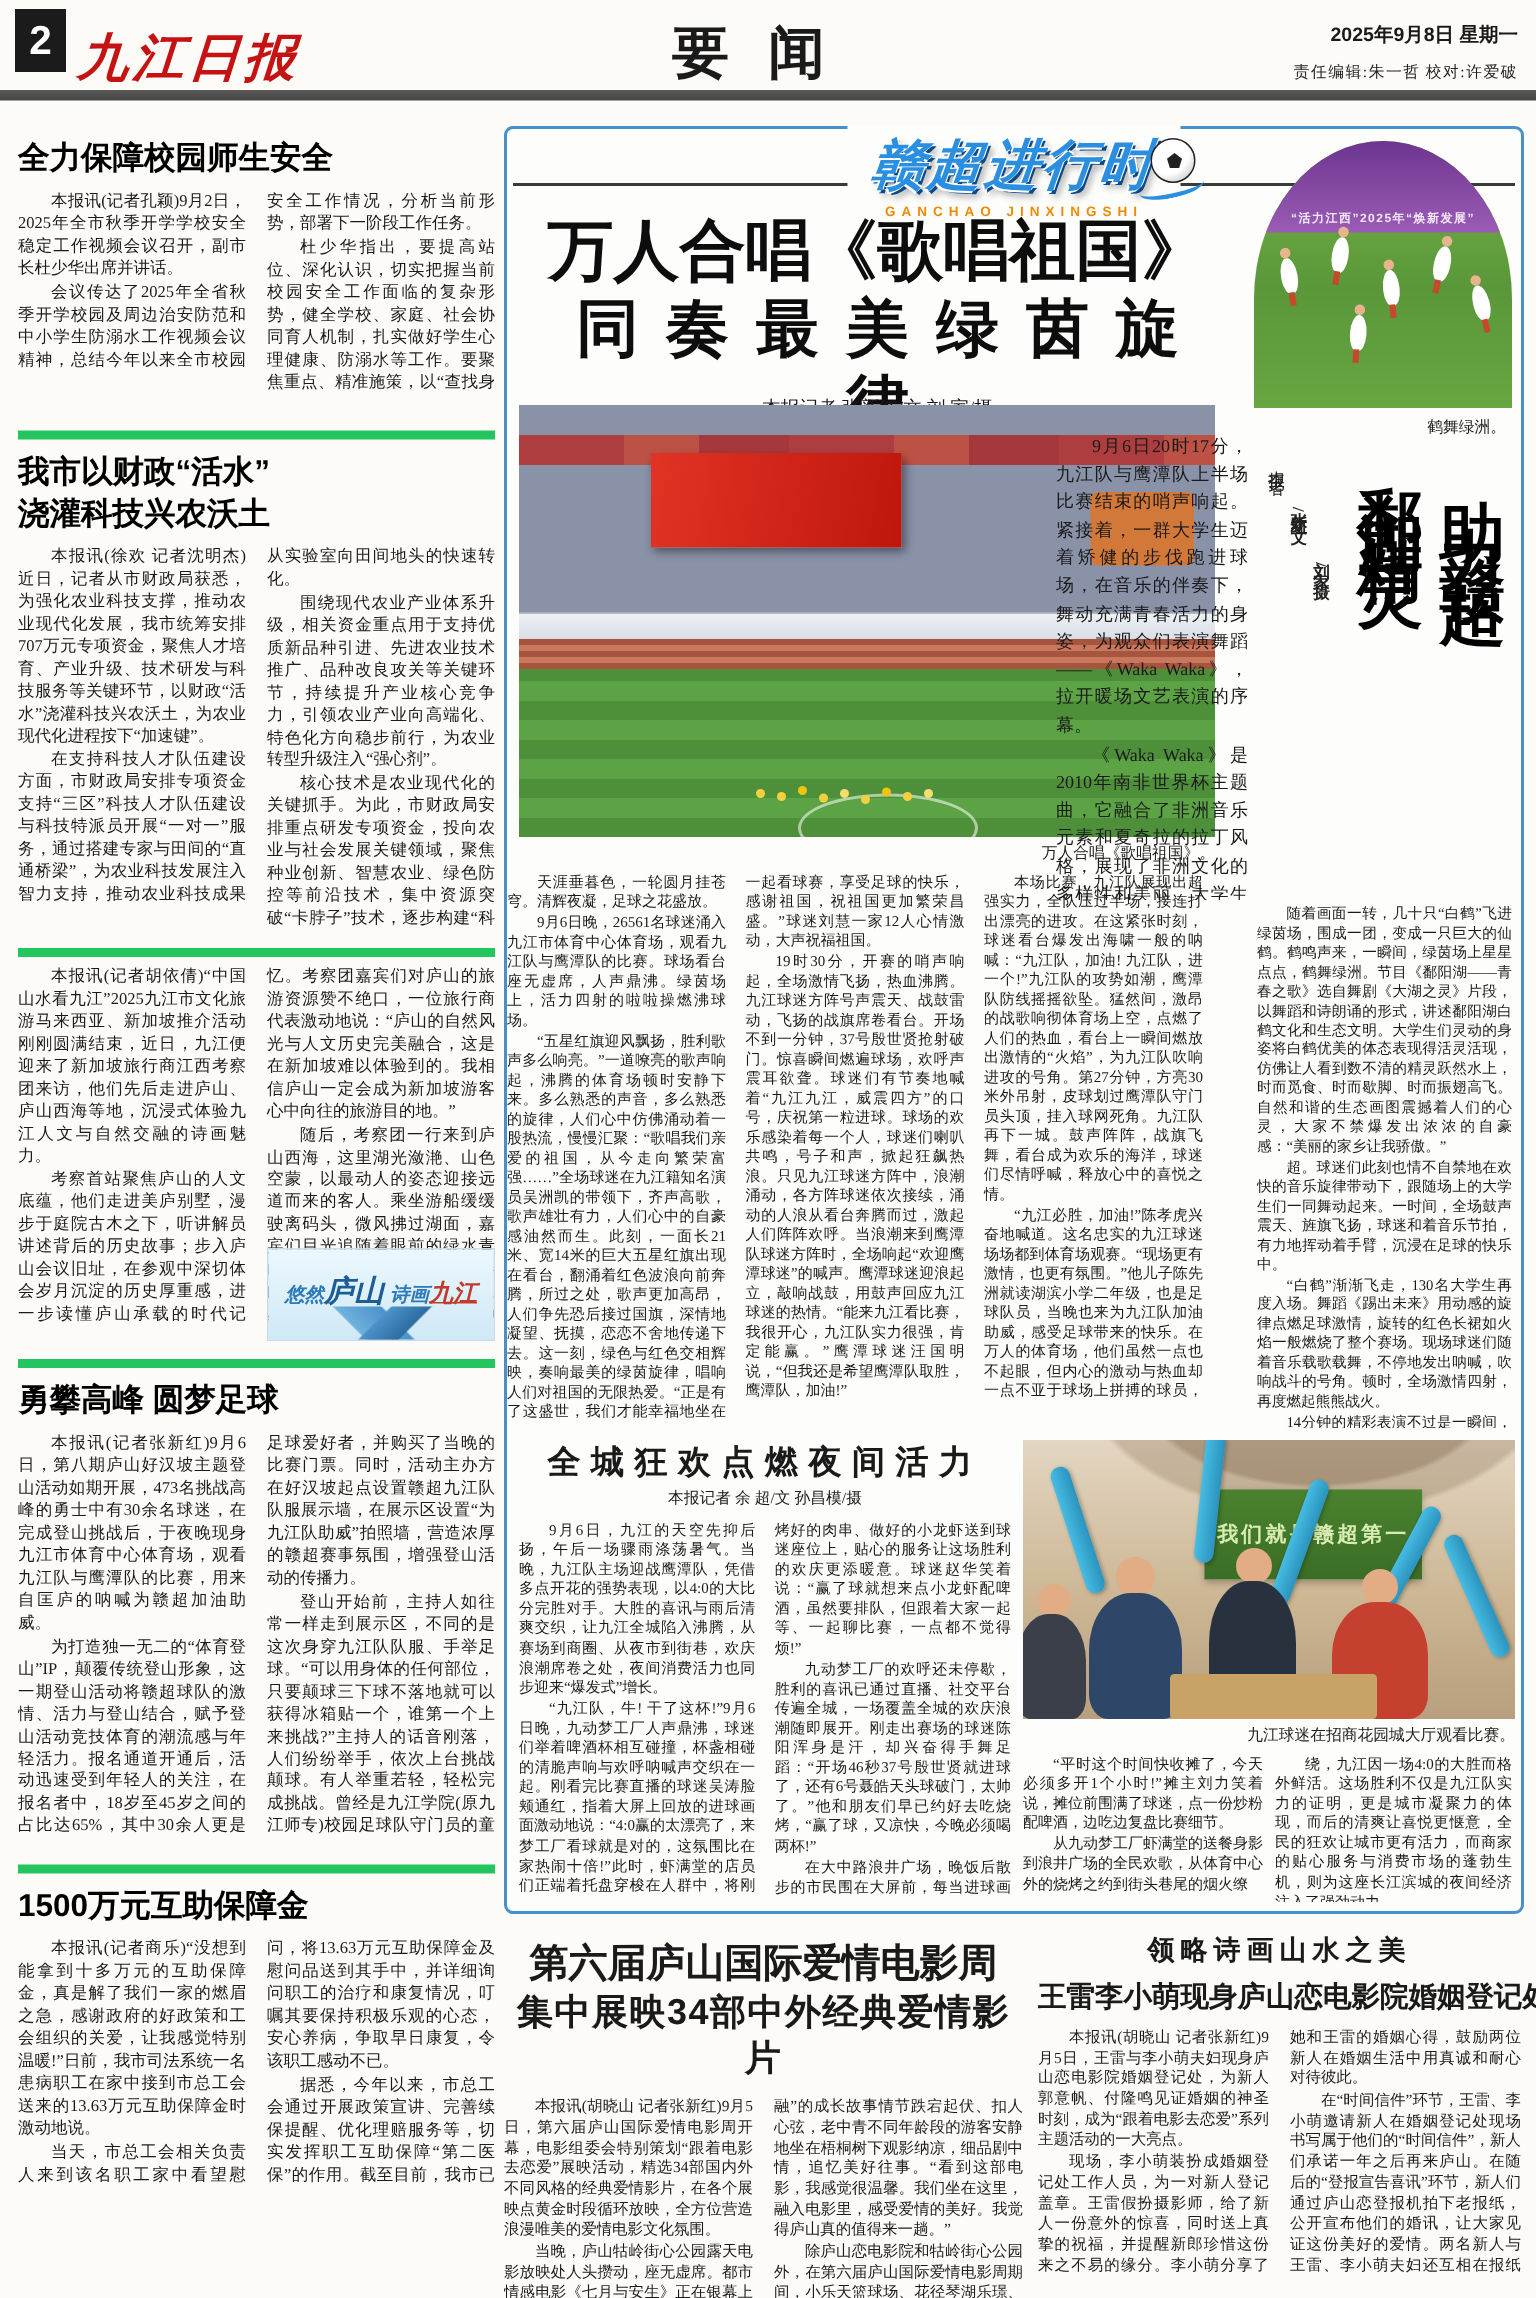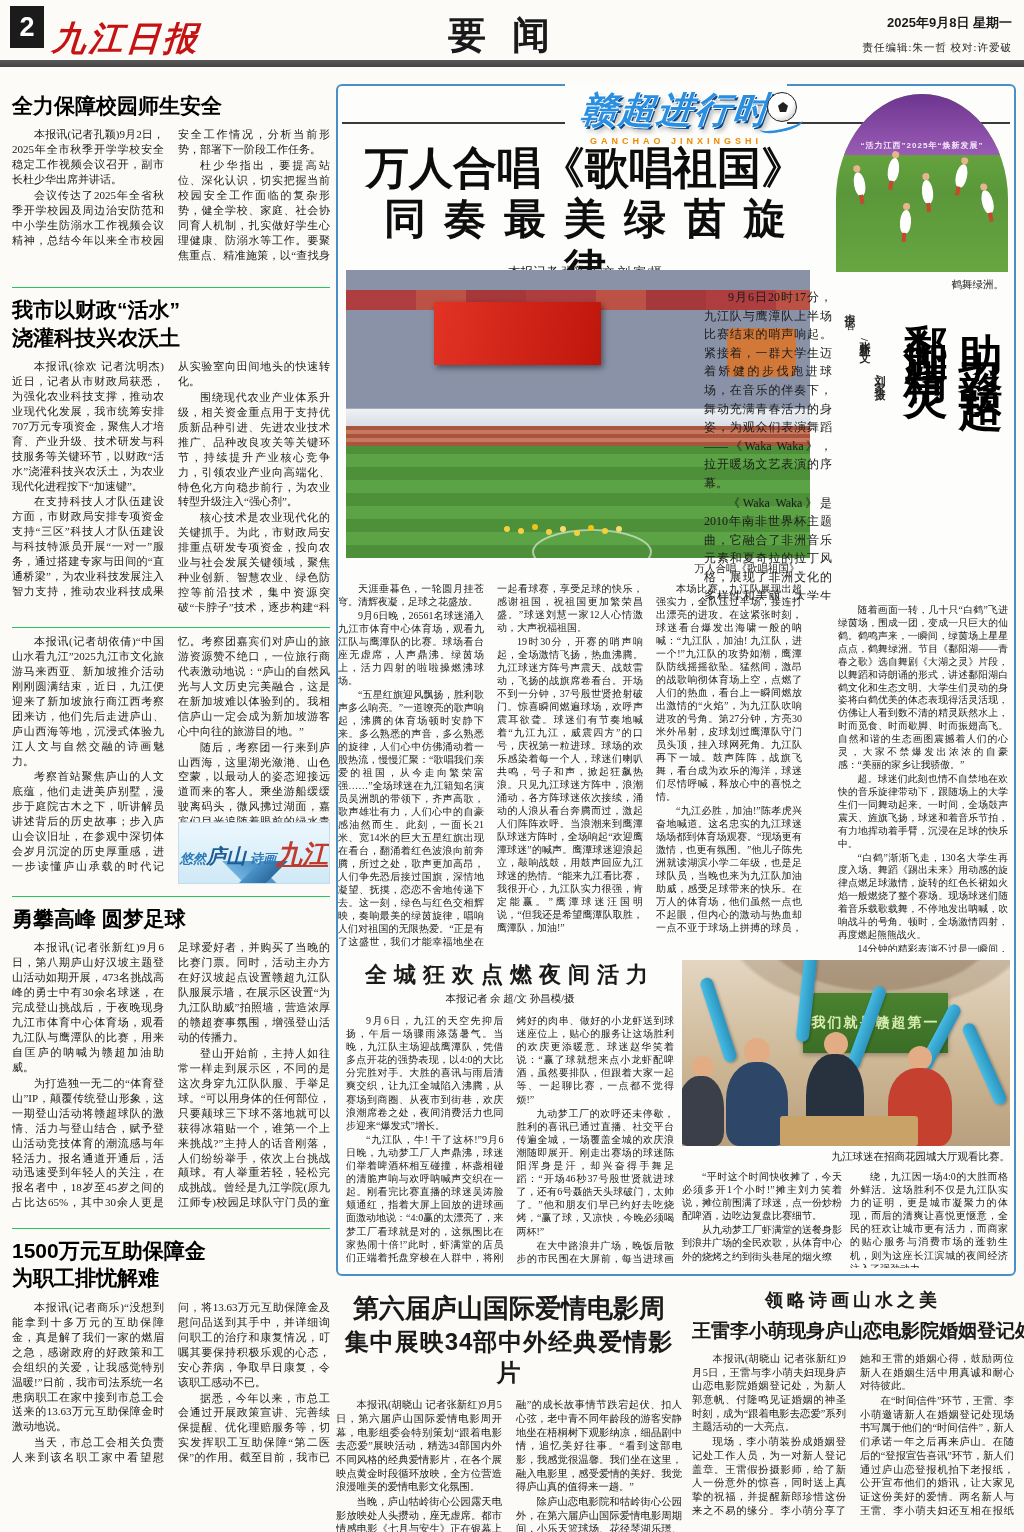--- a/index.html
+++ b/index.html
@@ -17,33 +17,33 @@
   .section{position:absolute;left:0;right:0;top:10px;text-align:center;font:700 38px "Liberation Serif",serif;
            letter-spacing:26px;}
   .dateline{position:absolute;right:12px;top:14px;text-align:right;}
   .date{font:700 13px "Liberation Sans",sans-serif;}
   .editors{font:400 10.5px "Liberation Serif",serif;margin-top:9px;letter-spacing:1px;color:#222;}
   .rulebar{position:absolute;left:0;top:60px;width:1024px;height:7px;background:linear-gradient(#5a5a5a,#454545);}
 
   
   .left-col{position:absolute;left:12px;top:84px;width:318px;}
   .l-article{position:relative;padding:6px 0 10px 0;}
-  .l-article + .l-article{border-top:1px solid #22c55e;}
+  .l-article + .l-article{border-top:6px solid #22c55e;}
   .l-title{font:700 21px "Liberation Sans",sans-serif;line-height:1.3;margin:2px 0 8px 0;color:#000;}
   .cols2{column-count:2;column-gap:14px;text-align:justify;overflow:hidden;}
   .f11{font-size:11px;line-height:1.36;}
   .h148{height:150px;} .h256{height:258px;} .h248{height:252px;} .h276{height:278px;} .h170{height:172px;}
   .lushan-banner{position:absolute;right:0;bottom:12px;width:152px;height:62px;background:linear-gradient(180deg,#ecf7fd,#cfe9f6);
                  border:1px solid #c4dcEC;overflow:hidden;}
   .lushan-banner .mt{position:absolute;left:0;bottom:-8px;width:100%;height:30px;
       background:linear-gradient(135deg,transparent 45%,#4a92c8 46%,#2e6da0 60%,transparent 61%),
                  linear-gradient(45deg,transparent 40%,#6fb1dd 41%,#4a92c8 58%,transparent 59%);}
   .lushan-banner .tx{position:relative;z-index:2;text-align:center;margin-top:14px;font-style:italic;font-weight:700;}
   .lb1{font-size:13px;color:#2d7ab8;} .lb2{font-size:20px;color:#1c5d96;}
-  .lb3{font-size:13px;color:#2d7ab8;margin-left:4px;} .lb4{font-size:26px;color:#c23a2c;text-decoration:underline;}
+  .lb3{font-size:13px;color:#2d7ab8;margin-left:4px;} .lb4{font-size:16px;color:#c23a2c;text-decoration:underline;}
 
   
   .special{position:absolute;left:336px;top:84px;width:680px;height:1192px;border:2px solid #4a90c8;border-radius:6px;
            background:#fdfdfb;}
   .gc-rule{position:absolute;left:4px;right:4px;top:36px;border-top:2px solid #3a3a3a;}
   .gc-logo-wrap{position:absolute;left:0;right:0;top:-2px;display:flex;justify-content:center;}
   .gc-logo{background:#fdfdfb;padding:2px 16px;text-align:center;position:relative;}
   .gc-text{font:900 36px "Liberation Sans",sans-serif;font-style:italic;color:#2a8fe0;letter-spacing:2px;
            text-shadow:-1px -1px 0 #fff,1px -1px 0 #fff,-1px 1px 0 #fff,2px 2px 0 #0b4a8a,4px 4px 5px rgba(0,0,0,.35);
            display:inline-block;transform:skewX(-6deg);}
@@ -211,21 +211,20 @@
       <div class="cols2 f11 h276" data-interactable="false">
           <p>本报讯(记者张新红)9月6日，第八期庐山好汉坡主题登山活动如期开展，473名挑战高峰的勇士中有30余名球迷，在完成登山挑战后，于夜晚现身九江市体育中心体育场，观看九江队与鹰潭队的比赛，用来自匡庐的呐喊为赣超加油助威。</p>
           <p>为打造独一无二的“体育登山”IP，颠覆传统登山形象，这一期登山活动将赣超球队的激情、活力与登山结合，赋予登山活动竞技体育的潮流感与年轻活力。报名通道开通后，活动迅速受到年轻人的关注，在报名者中，18岁至45岁之间的占比达65%，其中30余人更是足球爱好者，并购买了当晚的比赛门票。同时，活动主办方在好汉坡起点设置赣超九江队队服展示墙，在展示区设置“为九江队助威”拍照墙，营造浓厚的赣超赛事氛围，增强登山活动的传播力。</p>
           <p>登山开始前，主持人如往常一样走到展示区，不同的是这次身穿九江队队服、手举足球。“可以用身体的任何部位，只要颠球三下球不落地就可以获得冰箱贴一个，谁第一个上来挑战?”主持人的话音刚落，人们纷纷举手，依次上台挑战颠球。有人举重若轻，轻松完成挑战。曾经是九江学院(原九江师专)校园足球队守门员的童益斌虽然60岁，但身体依旧矫健。他上台后，用脚背轻轻挑起足球，左腿稳稳接住，顺势颠到右腿，来回两三下就完成任务。也有人腿脚沉重，力度不稳，直接挑飞足球。然而，现场却欢声不断，气氛热烈而轻松。</p>
         </div>
     </div>
 
     <div class="l-article" data-interactable="false">
       <div class="l-title" data-interactable="false">
         <div data-interactable="false">1500万元互助保障金</div>
-        <div data-interactable="false">为职工排忧解难</div>
       </div>
       <div class="cols2 f11 h170" data-interactable="false">
           <p>本报讯(记者商乐)“没想到能拿到十多万元的互助保障金，真是解了我们一家的燃眉之急，感谢政府的好政策和工会组织的关爱，让我感觉特别温暖!”日前，我市司法系统一名患病职工在家中接到市总工会送来的13.63万元互助保障金时激动地说。</p>
           <p>当天，市总工会相关负责人来到该名职工家中看望慰问，将13.63万元互助保障金及慰问品送到其手中，并详细询问职工的治疗和康复情况，叮嘱其要保持积极乐观的心态，安心养病，争取早日康复，令该职工感动不已。</p>
           <p>据悉，今年以来，市总工会通过开展政策宣讲、完善续保提醒、优化理赔服务等，切实发挥职工互助保障“第二医保”的作用。截至目前，我市已累计为2891人次因伤因病职工支付互助保障理赔金1478.71万元，为未达理赔标准的459人次送去互助保障救助金56.98万元，理赔(救助)人次、金额均较上年有较大幅度增长，为更多职工排忧解难，持续提升职工的获得感、幸福感、安全感。</p>
         </div>
     </div>
   </div>
 
   <div class="special" data-interactable="false">

